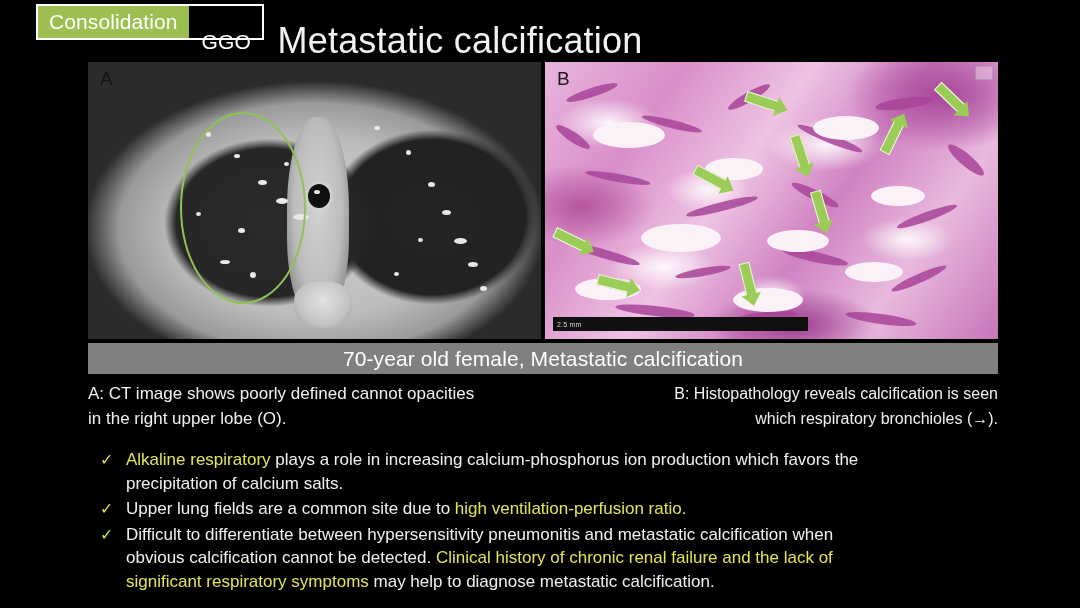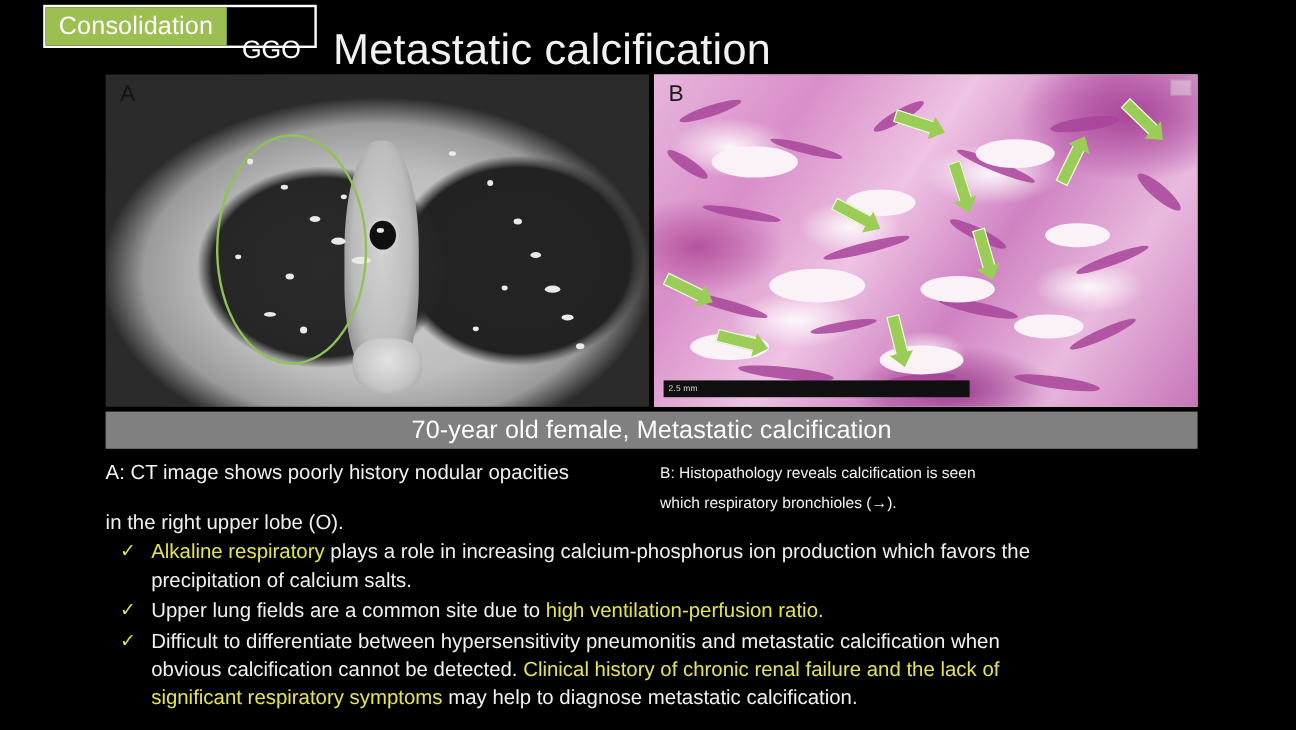--- a/index.html
+++ b/index.html
@@ -167,22 +167,22 @@
     color: #ffffff; font-size: 21px; letter-spacing: .1px;
   }
 
   
   .desc {
     position: absolute; top: 381px; left: 88px;
     width: 910px;
     display: flex;
   }
   .desc-a { width: 462px; color: #f0f0f0; font-size: 17px; line-height: 25px; text-align: left; }
-  .desc-b { width: 448px; color: #f0f0f0; font-size: 13px; line-height: 25px; text-align: left; }
-  .desc-a .l2 { display: block; margin-top: 17px; }
+  .desc-b { width: 448px; color: #f0f0f0; font-size: 16px; line-height: 25px; text-align: right; }
+  .desc-a .l2 { display: block; }
   .desc-b .l2 { display: block; }
 
   
   .bullets {
     position: absolute; left: 100px; top: 448px; right: 36px;
   }
   .bullet {
     position: relative;
     padding-left: 26px;
     color: #f0f0f0;
@@ -292,21 +292,21 @@
       <div class="panel-label">B</div>
     </div>
   </div>
 
   <div class="captionbar">
     <div class="txt">70-year old female, Metastatic calcification</div>
   </div>
 
   <div class="desc">
     <div class="desc-a">
-      <span class="l1">A: CT image shows poorly history nodular opacities</span>
+      <span class="l1">A: CT image shows poorly defined cannot opacities</span>
       <span class="l2">in the right upper lobe (O).</span>
     </div>
     <div class="desc-b">
       <span class="l1">B: Histopathology reveals calcification is seen</span>
       <span class="l2">which respiratory bronchioles (→).</span>
     </div>
   </div>
 
   <div class="bullets">
     <div class="bullet">

